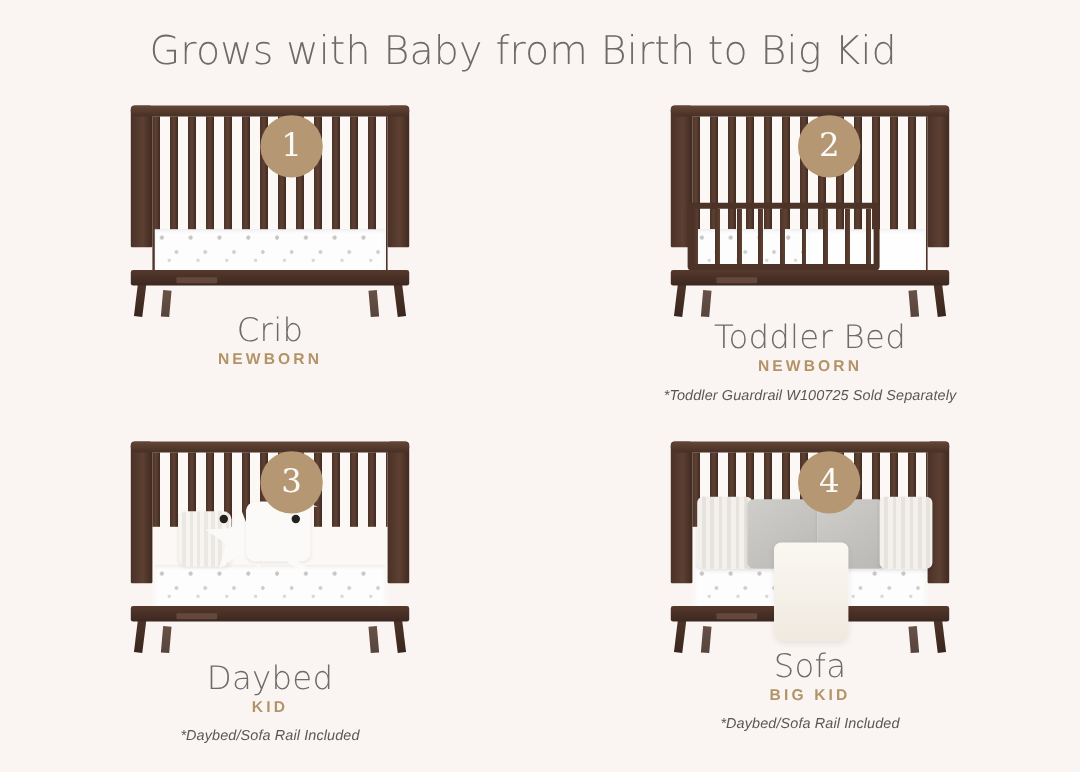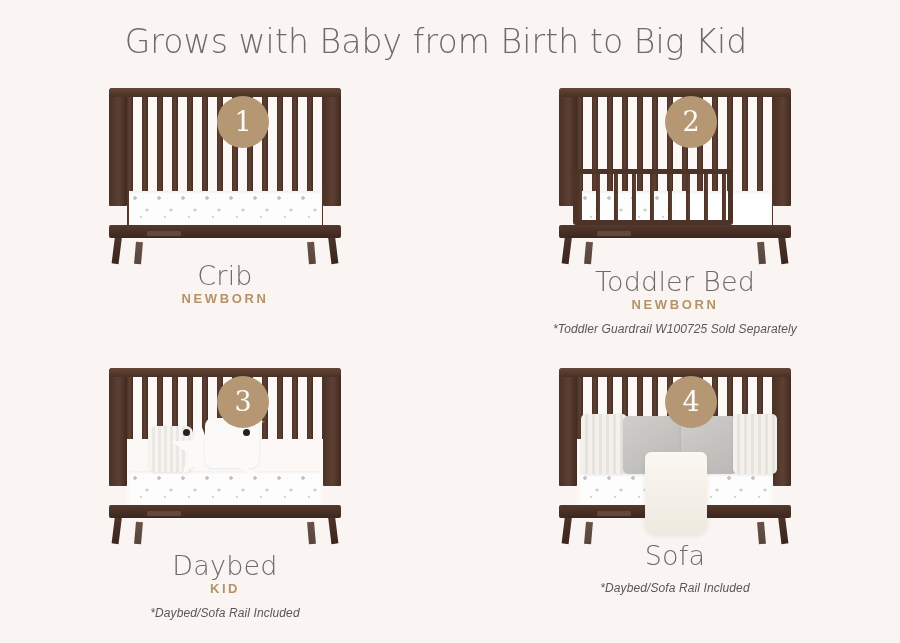--- a/index.html
+++ b/index.html
@@ -263,18 +263,19 @@
           <div class="baserail"></div>
           <div class="plaque"></div>
           <div class="leg legBL"></div>
           <div class="leg legBR"></div>
           <div class="leg legFL"></div>
           <div class="leg legFR"></div>
         </div>
       </div>
       <div class="caption" style="top:183px;">
         <div class="cap-title">Sofa</div>
+        <div class="cap-sub">BIG KID</div>
         <div class="cap-note">*Daybed/Sofa Rail Included</div>
       </div>
     </div>
 
   </div>
 </div>
 
 </body></html>

